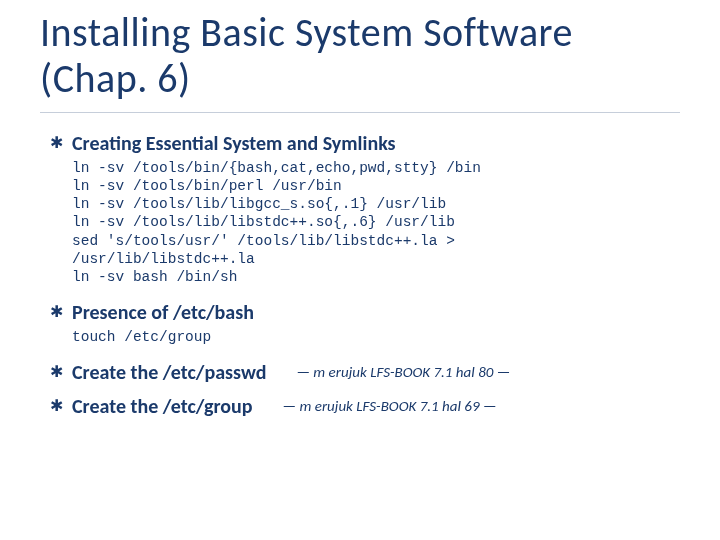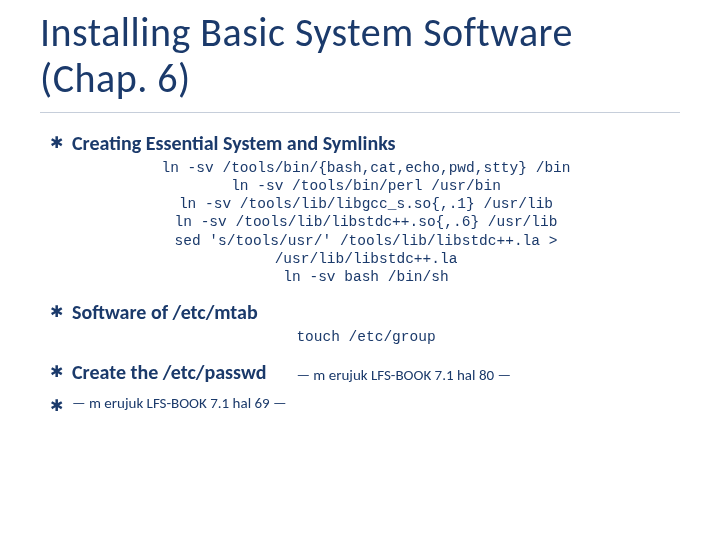--- a/index.html
+++ b/index.html
@@ -51,31 +51,31 @@
     font-size: 20px;
     font-weight: 700;
   }
   .code {
     font-family: "Courier New", Courier, monospace;
     font-size: 14.5px;
     line-height: 1.25;
     white-space: pre;
     margin: 4px 0 14px 0;
     font-weight: 400;
-    text-align: center;
   }
   .row {
     display: flex;
-    align-items: flex-end;
+    align-items: center;
     gap: 30px;
     margin-bottom: 4px;
   }
   .note {
     font-size: 15px;
     font-weight: 400;
+    font-style: italic;
   }
 </style>
 </head>
 <body>
 
 <div class="slide">
 
   <div class="title">Installing Basic System Software (Chap. 6)</div>
   <hr class="divider">
 
@@ -88,33 +88,34 @@
 ln -sv /tools/bin/perl /usr/bin
 ln -sv /tools/lib/libgcc_s.so{,.1} /usr/lib
 ln -sv /tools/lib/libstdc++.so{,.6} /usr/lib
 sed 's/tools/usr/' /tools/lib/libstdc++.la &gt;
 /usr/lib/libstdc++.la
 ln -sv bash /bin/sh</div>
     </div>
 
     <div class="item">
       <span class="marker">✱</span>
-      <span class="heading">Software of /etc/mtab</span>
+      <span class="heading">Presence of /etc/bash</span>
       <div class="code">touch /etc/group</div>
     </div>
 
     <div class="item">
       <span class="marker">✱</span>
       <div class="row">
         <span class="heading">Create the /etc/passwd</span>
         <span class="note">— m erujuk LFS-BOOK 7.1 hal 80 —</span>
       </div>
     </div>
 
     <div class="item">
       <span class="marker">✱</span>
       <div class="row">
+        <span class="heading">Create the /etc/group</span>
         <span class="note">— m erujuk LFS-BOOK 7.1 hal 69 —</span>
       </div>
     </div>
 
   </div>
 </div>
 
 </body></html>

